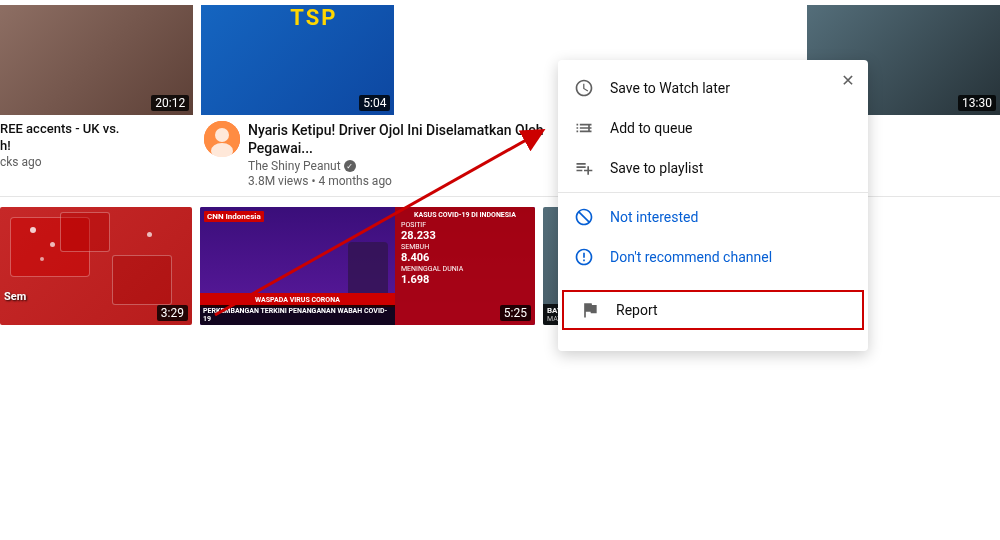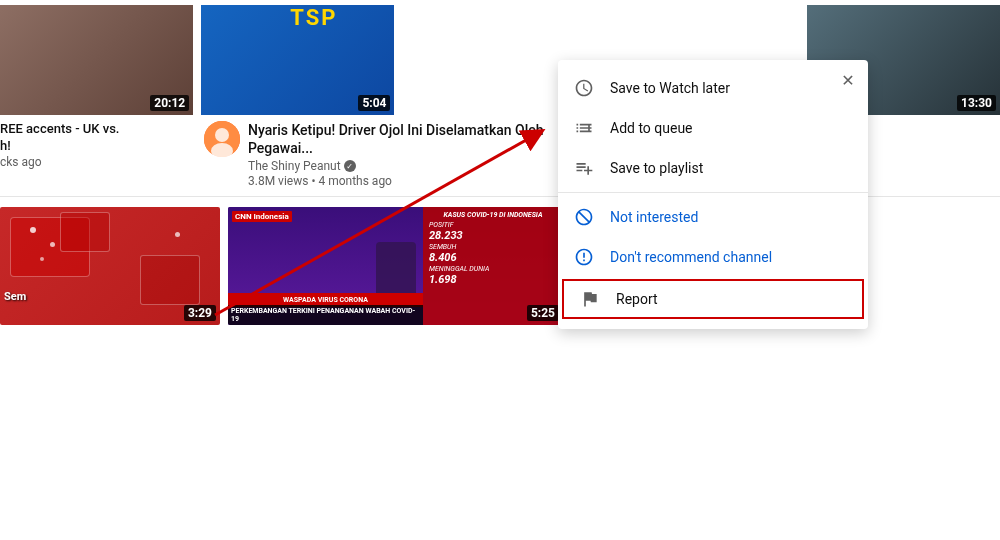--- a/index.html
+++ b/index.html
@@ -12,21 +12,21 @@
       position: relative;
     }
 
     .duration-badge {
       position: absolute;
       bottom: 4px;
       right: 4px;
       background: rgba(0,0,0,0.8);
       color: #fff;
       font-size: 12px;
-      font-weight: 700;
+      font-weight: 400;
       padding: 1px 4px;
       border-radius: 2px;
     }
 
     .thumb-box {
       position: relative;
       background: #888;
       overflow: hidden;
     }
 
@@ -286,35 +286,35 @@
 
     <div class="menu-item">
       <div class="menu-icon">
         <svg width="20" height="20" viewBox="0 0 24 24" fill="#065fd4">
           <path d="M12 2C6.48 2 2 6.48 2 12s4.48 10 10 10 10-4.48 10-10S17.52 2 12 2zm0 18c-4.42 0-8-3.58-8-8s3.58-8 8-8 8 3.58 8 8-3.58 8-8 8zm-1-13h2v6h-2zm0 8h2v2h-2z"></path>
         </svg>
       </div>
       <div class="menu-label blue">Don't recommend channel</div>
     </div>
 
-    <div class="menu-item" style="border:2px solid #cc0000;margin:2px 4px;">
+    <div class="menu-item" style="border:2px solid #cc0000;margin:13px 4px;">
       <div class="menu-icon">
         <svg width="20" height="20" viewBox="0 0 24 24" fill="#606060">
           <path d="M14.4 6L14 4H5v17h2v-7h5.6l.4 2h7V6z"></path>
         </svg>
       </div>
       <div class="menu-label">Report</div>
     </div>
 
     <div class="menu-close">✕</div>
   </div>
 
   <div style="display:flex; gap:8px; margin-top:10px; width:1000px;">
 
-    <div class="bottom-thumb" style="width:220px;height:118px;background:linear-gradient(135deg,#c62828,#b71c1c);flex-shrink:0;position:relative;">
+    <div class="bottom-thumb" style="width:192px;height:118px;background:linear-gradient(135deg,#c62828,#b71c1c);flex-shrink:0;position:relative;">
 
       <div style="width:100%;height:100%;position:relative;overflow:hidden;">
         <div style="position:absolute;top:10px;left:10px;width:80px;height:60px;border:1px solid rgba(255,255,255,0.3);border-radius:4px;background:rgba(200,0,0,0.5);"></div>
         <div style="position:absolute;top:5px;left:60px;width:50px;height:40px;border:1px solid rgba(255,255,255,0.3);border-radius:3px;background:rgba(180,0,0,0.4);"></div>
         <div style="position:absolute;bottom:20px;right:20px;width:60px;height:50px;border:1px solid rgba(255,255,255,0.3);border-radius:3px;background:rgba(160,0,0,0.3);"></div>
 
         <div style="position:absolute;top:20px;left:30px;width:6px;height:6px;background:white;border-radius:50%;opacity:0.8;"></div>
         <div style="position:absolute;top:35px;left:50px;width:5px;height:5px;background:white;border-radius:50%;opacity:0.7;"></div>
         <div style="position:absolute;top:50px;left:40px;width:4px;height:4px;background:white;border-radius:50%;opacity:0.6;"></div>
         <div style="position:absolute;top:25px;right:40px;width:5px;height:5px;background:white;border-radius:50%;opacity:0.7;"></div>
@@ -324,21 +324,21 @@
       <div class="duration-badge">3:29</div>
     </div>
 
     <div class="bottom-thumb" style="width:335px;height:118px;background:linear-gradient(135deg,#4a148c,#6a1b9a);flex-shrink:0;position:relative;">
       <div style="width:100%;height:100%;position:relative;overflow:hidden;">
 
         <div style="width:100%;height:100%;background:linear-gradient(to bottom, #3a0e7a, #5c1a9e);"></div>
 
         <div style="position:absolute;bottom:18px;left:50%;transform:translateX(-50%);width:40px;height:65px;background:rgba(50,20,80,0.8);border-radius:4px 4px 0 0;"></div>
 
-        <div style="position:absolute;top:0;right:0;width:140px;height:100%;background:rgba(180,0,0,0.85);padding:4px 6px;font-style:italic;">
+        <div style="position:absolute;top:0;right:0;width:140px;height:100%;background:rgba(180,0,0,0.85);padding:4px 6px;">
           <div style="color:white;font-size:7px;font-weight:bold;text-align:center;">KASUS COVID-19 DI INDONESIA</div>
           <div style="color:white;font-size:7px;margin-top:2px;">POSITIF</div>
           <div style="color:white;font-size:11px;font-weight:bold;">28.233</div>
           <div style="color:white;font-size:7px;margin-top:1px;">SEMBUH</div>
           <div style="color:white;font-size:11px;font-weight:bold;">8.406</div>
           <div style="color:white;font-size:7px;margin-top:1px;">MENINGGAL DUNIA</div>
           <div style="color:white;font-size:11px;font-weight:bold;">1.698</div>
         </div>
 
         <div class="covid-logo">CNN Indonesia</div>

